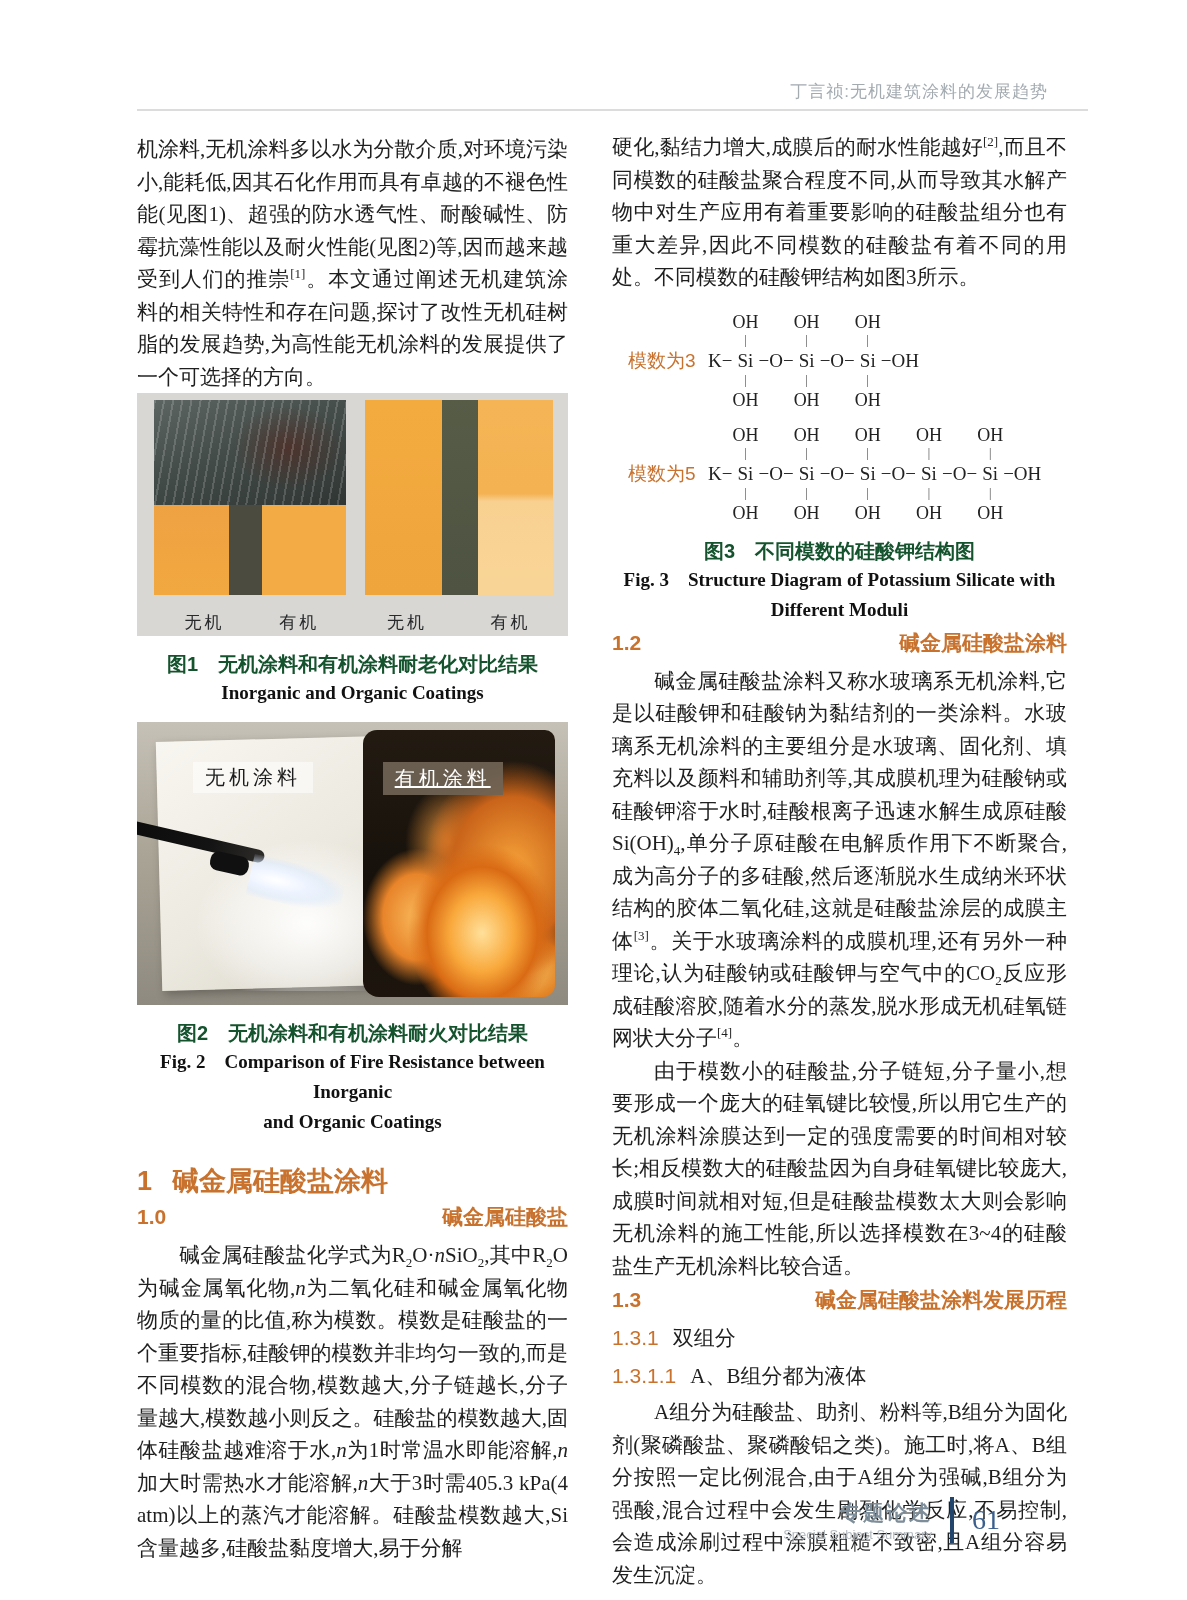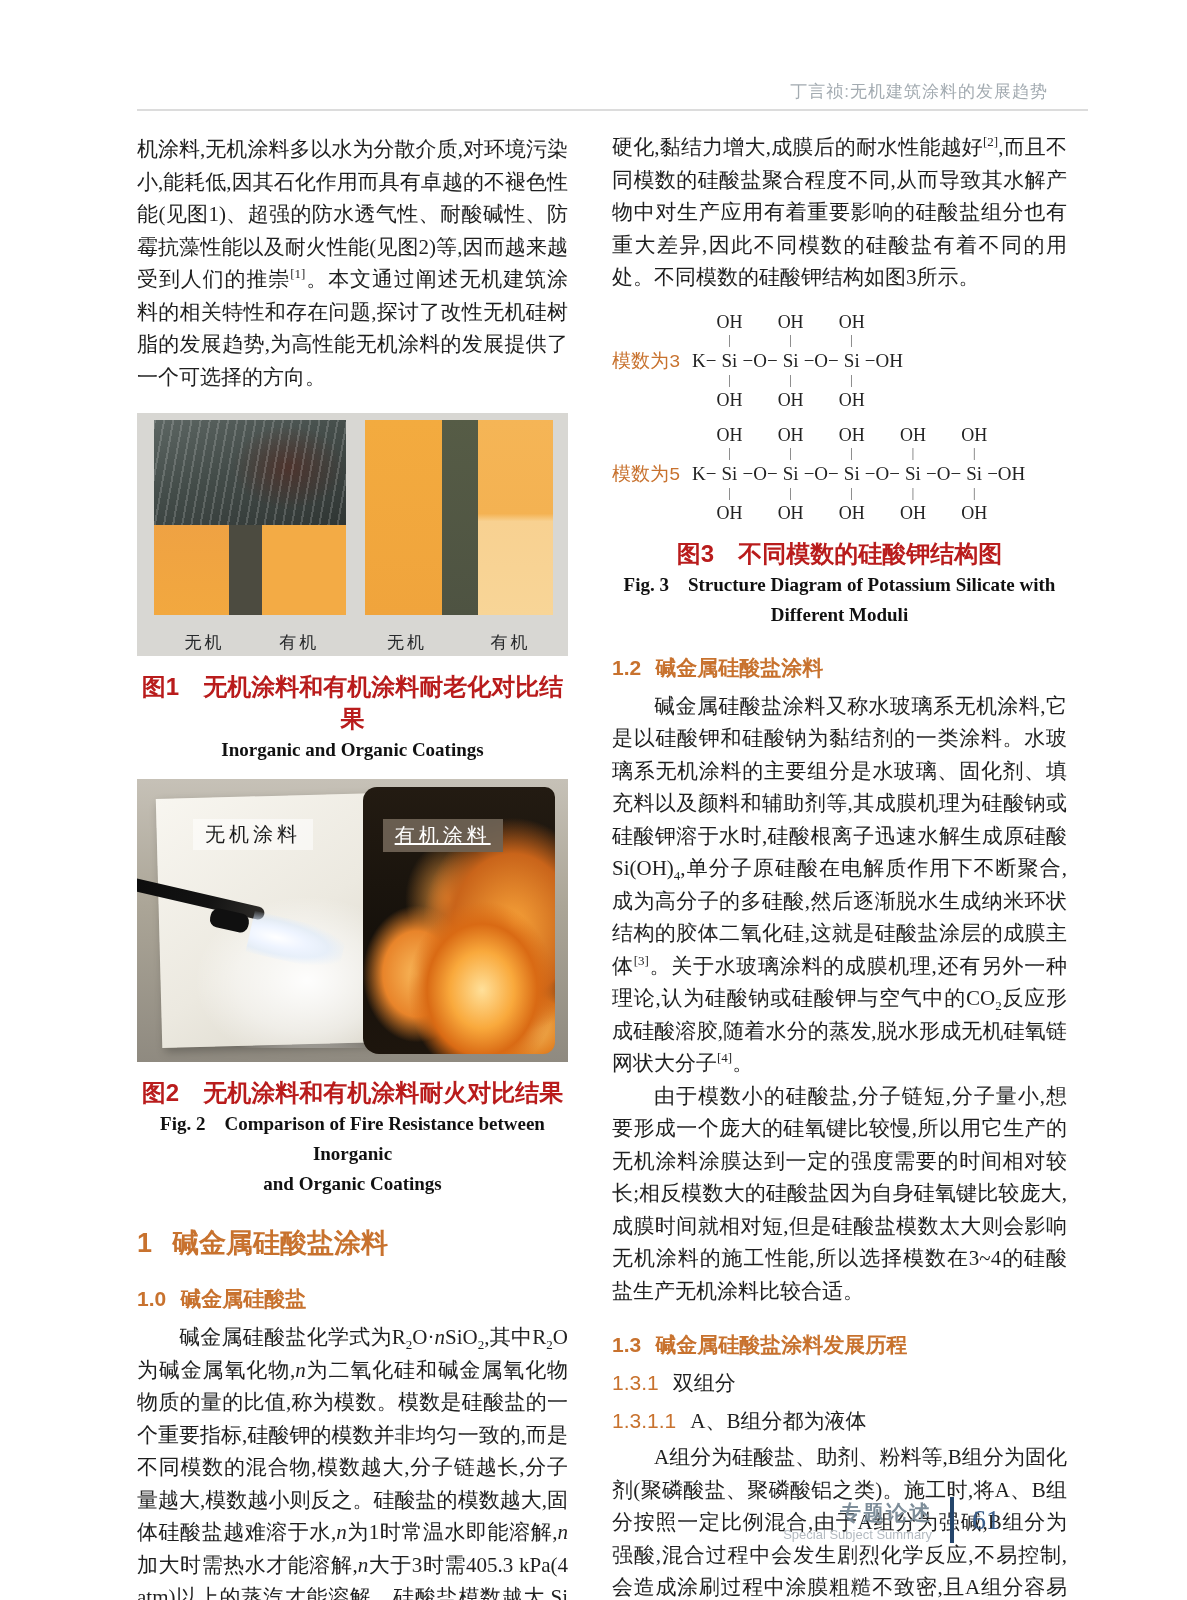--- a/index.html
+++ b/index.html
@@ -35,39 +35,39 @@
   .para.indent{text-indent:2em;}
   .para sup{font-size:13px;line-height:0;vertical-align:super;}
   .para sub{font-size:13px;line-height:0;vertical-align:sub;}
   .para i{font-family:"Liberation Serif",serif;}
   
   .h1{
     margin-top:26px;font-family:"Liberation Sans",sans-serif;font-weight:bold;
     font-size:27px;color:var(--accent);display:flex;gap:20px;align-items:baseline;
   }
   .h2{
-    margin-top:24px;margin-bottom:8px;font-family:"Liberation Sans",sans-serif;font-weight:bold;
-    font-size:21px;color:var(--accent);display:flex;gap:14px;align-items:baseline;
+    margin-top:4px;margin-bottom:8px;font-family:"Liberation Sans",sans-serif;font-weight:bold;
+    font-size:21px;color:var(--accent);display:flex;gap:14px;align-items:baseline;justify-content:space-between;
   }
   .h3{
     margin-top:10px;margin-bottom:6px;font-size:21px;display:flex;gap:14px;align-items:baseline;
   }
   .h3 .num{font-family:"Liberation Sans",sans-serif;color:var(--accent);}
   .h3 .ttl{font-family:"Liberation Serif",serif;color:var(--text);}
   
   .cap-cn{
     margin-top:15px;text-align:center;font-family:"Liberation Sans",sans-serif;
-    font-weight:bold;font-size:24px;color:#b91c1c;
+    font-weight:bold;font-size:20px;color:#14532d;
   }
   .cap-en{
     text-align:center;font-family:Liberation Serif, serif;font-weight:bold;
     font-size:19px;line-height:30px;color:#111;
   }
   
-  .fig1{position:relative;margin-top:20px;height:243px;background:#d8d7d3;overflow:hidden;}
+  .fig1{position:relative;height:243px;background:#d8d7d3;overflow:hidden;}
   .f1-g1{position:absolute;left:4%;top:3%;width:44.5%;height:80%;}
   .f1-foil{position:absolute;left:0;top:0;right:0;height:54%;
     background:
       repeating-linear-gradient(100deg,rgba(255,255,255,.16) 0 2px,rgba(255,255,255,0) 2px 9px),
       radial-gradient(ellipse 80px 60px at 70% 45%,rgba(90,30,20,.5),rgba(0,0,0,0) 70%),
       linear-gradient(160deg,#5c6562 0%,#434c49 45%,#2f3533 100%);
   }
   .f1-orl{position:absolute;left:0;top:54%;width:39%;bottom:0;background:linear-gradient(180deg,#efa243,#f2a83f);}
   .f1-dk{position:absolute;left:39%;top:54%;width:17%;bottom:0;background:#4c4b40;}
   .f1-orr{position:absolute;left:56%;top:54%;right:0;bottom:0;background:#f3ab45;}
@@ -99,22 +99,22 @@
     transform:rotate(13deg);background:#101010;}
   .f2-jet{position:absolute;left:26%;top:50%;width:95px;height:42px;transform:rotate(13deg);
     background:radial-gradient(ellipse at 28% 50%,#ffffff 0%,#eef4ff 32%,rgba(215,232,255,.5) 55%,rgba(215,232,255,0) 78%);}
   .f2-lab-l{position:absolute;left:13%;top:14%;padding:2px 12px;font-size:20px;letter-spacing:4px;
     color:#1d1d1d;background:rgba(255,255,255,.55);}
   .f2-lab-r{position:absolute;left:57%;top:14%;padding:3px 12px;font-size:20px;letter-spacing:4px;
     color:#ffffff;background:rgba(112,100,86,.92);text-decoration:underline;}
   
   .fig3{margin-top:16px;}
   .chain-row{display:flex;align-items:center;margin-bottom:10px;}
-  .chain-label{width:80px;flex-shrink:0;font-family:Liberation Mono, monospace;
-    font-size:19px;color:var(--accent);}
+  .chain-label{width:80px;flex-shrink:0;font-family:Liberation Sans, sans-serif;
+    font-size:19px;color:var(--accent);margin-left:16px;}
   .chain{display:flex;align-items:center;}
   .atom-col{text-align:center;padding:0;}
   .row-t,.row-b{height:25px;font-size:18px;line-height:25px;color:#222;}
   .row-b1,.row-b2{height:13px;font-size:12px;line-height:10px;color:#444;}
   .row-m{height:27px;font-size:19px;line-height:25px;color:#222;}
   .fig3 .cap-cn{margin-top:12px;}
   
   .footer{position:absolute;right:88px;top:1497px;display:flex;align-items:center;gap:18px;}
   .footer-labels{text-align:right;}
   .f-cn{font-family:"Liberation Sans",sans-serif;font-weight:bold;font-size:21px;

